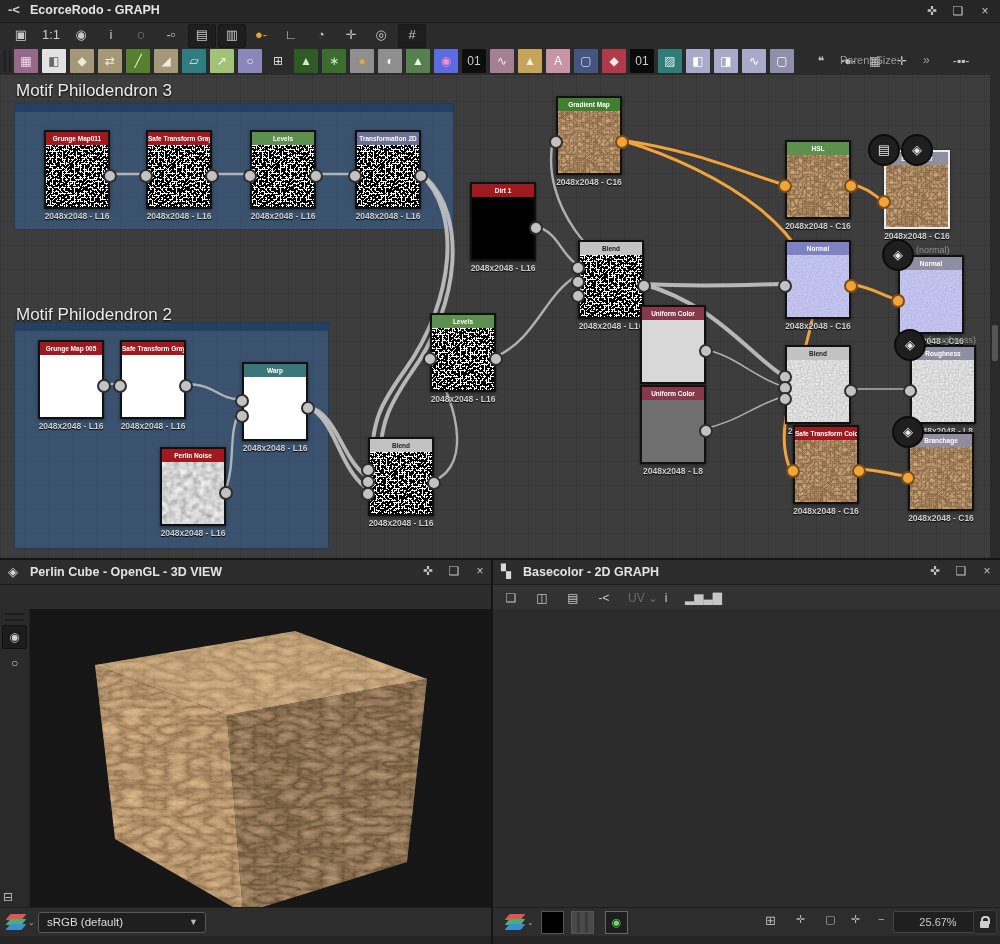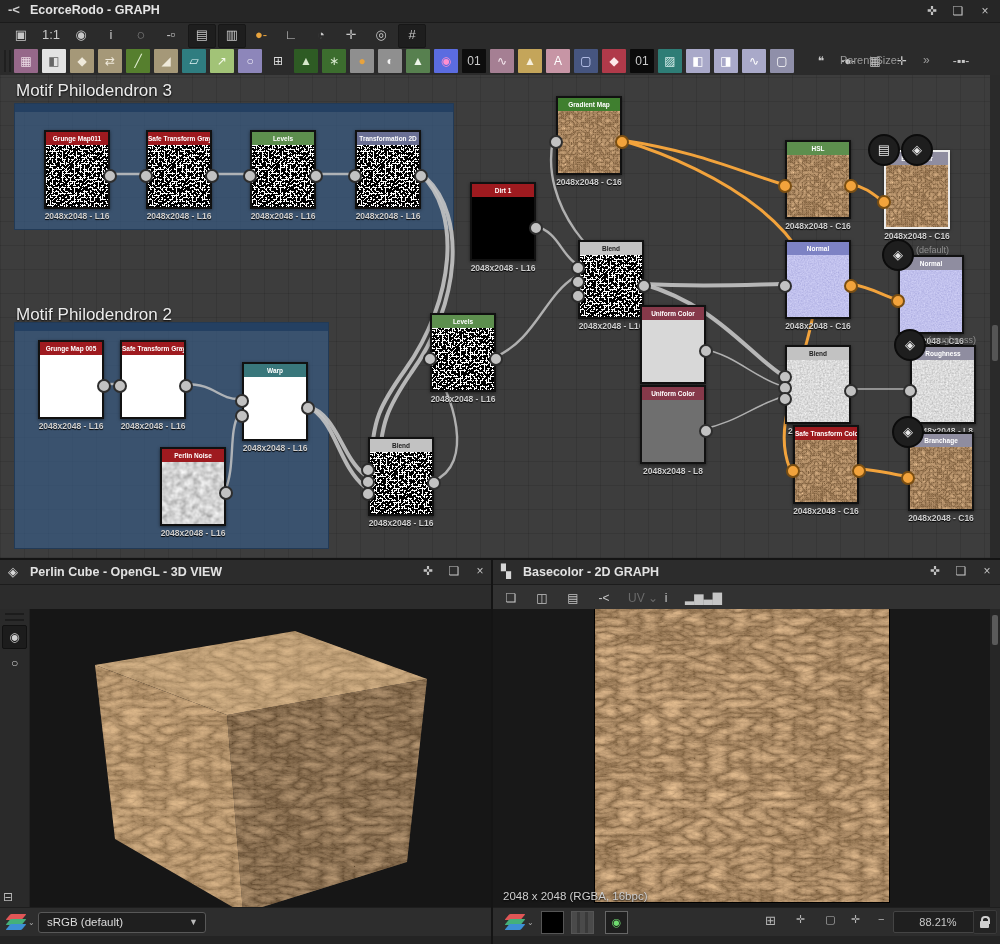--- a/index.html
+++ b/index.html
@@ -453,21 +453,21 @@
           <div class="nbody">
             <svg width="62" height="62">
               <rect width="62" height="62" filter="url(#f-blue)"></rect>
             </svg>
           </div>
           <span class="dot in" style="top: 37px;"></span>
           <span class="dot out orange" style="top: 37px;"></span>
           <div class="ncap">2048x2048 - C16</div>
         </div>
         <div class="node" style="left: 898px; top: 180px;">
-          <span class="hint">(default)</span>
+          <span class="hint">(normal)</span>
           <span class="badge" style="left: -18px;">◈</span>
           <div class="nhdr" style="background: rgb(143, 141, 160);">Normal</div>
           <div class="nbody">
             <svg width="62" height="62">
               <rect width="62" height="62" filter="url(#f-blue)"></rect>
             </svg>
           </div>
           <span class="dot in orange" style="top: 37px;"></span>
           <div class="ncap">2048x2048 - C16</div>
         </div>
@@ -593,45 +593,36 @@
   </div>
   <div class="menubar" id="toolbar-2d">
       <span class="t2btn" style="left: 6px;">❏</span>
       <span class="t2btn" style="left: 37px;">◫</span>
       <span class="t2btn" style="left: 68px;">▤</span>
       <span class="t2btn" style="left: 99px;">-&lt;</span>
       <span class="t2btn disabled" style="left: 130px; width: 40px;">UV ⌄</span>
       <span class="t2btn" style="left: 161px;">i</span>
       <span class="t2btn" style="left: 192px;">▂▆▃▇</span>
     </div>
-  <div class="viewport">
-    <svg id="tex2d" width="294" height="293">
-      <rect width="294" height="293" filter="url(#f-bark-big)"></rect>
-    </svg>
-    <span id="status-2d">2048 x 2048 (RGBA, 16bpc)</span>
-    <div id="vscroll-2d">
-        <div class="thumb"></div>
-      </div>
-  </div>
   <div class="bottombar" id="bottombar-2d">
     <span style="position:absolute;left:14px;top:6px" class="layers-glyph">
         <i></i>
         <i></i>
         <i></i>
       </span>
     <span style="position:absolute;left:34px;top:10px;font-size:8px;color:#aaa">⌄</span>
     <div class="swatch" style="left:48px;background:#000"></div>
     <div class="swatch" style="left:78px;background:repeating-linear-gradient(90deg,#4a4a4a 0 5px,#3a3a3a 5px 8px)"></div>
     <div class="swatch" style="left:112px;background:#1e1e1e;border-color:#666;text-align:center;line-height:20px;font-size:11px;color:#6fdc6f">◉</div>
     <span class="minibtn" style="left:272px;font-size:13px">⊞</span>
     <span class="minibtn" style="left:303px">✛</span>
     <span class="minibtn" style="left:332px">▢</span>
     <span class="minibtn" style="left:358px">✛</span>
     <span class="minibtn" style="left:385px">−</span>
-    <div class="zoombox" style="left:400px">88.21%</div>
+    <div class="zoombox" style="left:400px">25.67%</div>
     <span class="minibtn" style="left:494px">+</span>
     <div class="lockbox" style="left:477px;left:478px;left:479px;left:480px;left:481px;left:482px;left:483px;left:484px;left:485px;left:512px;left:480px" style2="">
       <span class="lock-shackle"></span>
         <span class="lock-body"></span>
     </div>
   </div>
   <div class="panel-footer"></div>
 </div>
 
 </body></html>

